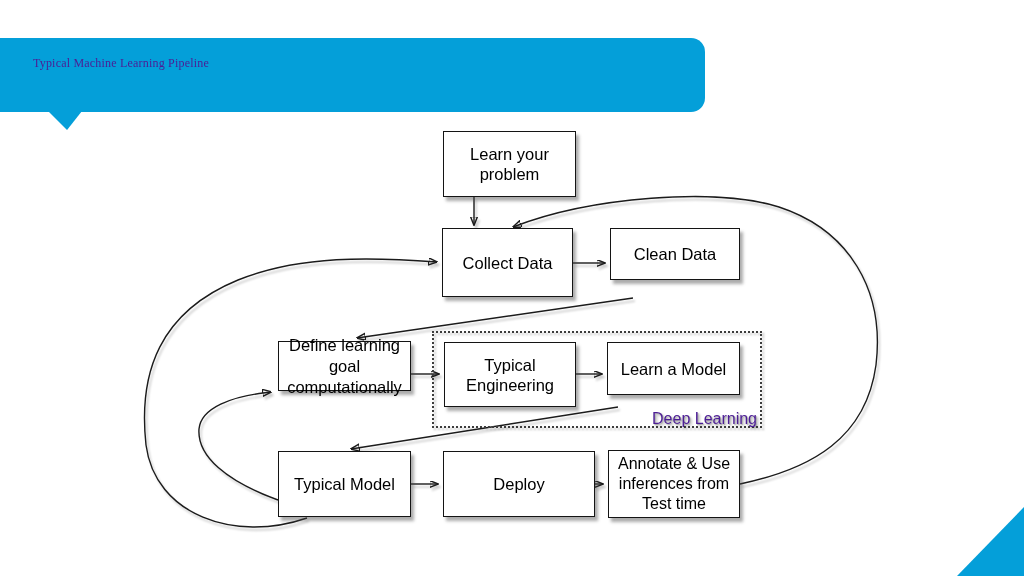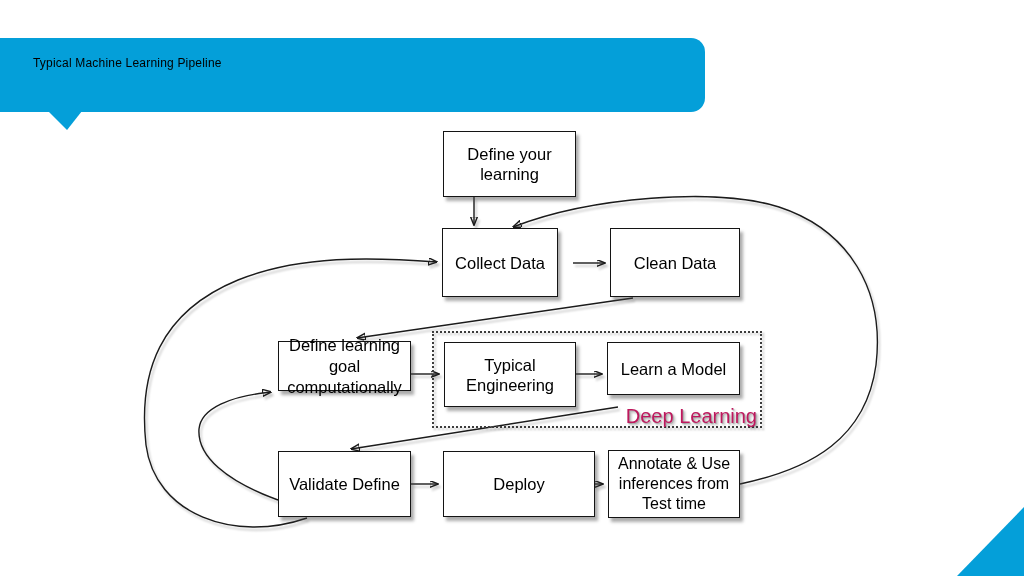--- a/index.html
+++ b/index.html
@@ -7,21 +7,21 @@
     position:relative;width:1024px;height:576px;overflow:hidden;background:#ffffff;
     font-family:"Liberation Sans", sans-serif;
   }
   
   .banner{
     position:absolute;left:0;top:38px;width:705px;height:74px;
     background:#049fd9;border-radius:0 14px 14px 0;
   }
   .banner-title{
     position:absolute;left:33px;top:18px;
-    color:#000000;font-size:12px;line-height:14px;letter-spacing:.2px;
+    color:#4c1d95;font-size:12px;line-height:14px;letter-spacing:.2px;font-family:Liberation Serif, serif;
   }
   .banner-tail{
     position:absolute;left:48px;top:111px;width:34px;height:19px;
     background:#049fd9;
     clip-path:polygon(0 0,100% 0,56% 100%);
   }
   
   .corner-accent{
     position:absolute;left:957px;top:507px;width:67px;height:69px;
     background:#049fd9;
@@ -41,21 +41,21 @@
   }
   .node-annotate{line-height:20px;font-size:16px;}
   .node-goal{line-height:21px;}
   .group-box{
     position:absolute;left:432px;top:331px;width:330px;height:97px;
     border:2px dotted #3c3c3c;box-sizing:border-box;
     filter:drop-shadow(2px 2px 1px rgba(0,0,0,.28));
   }
   .group-label{
     position:absolute;right:3px;bottom:-2px;
-    color:#be185d;font-size:20px;
+    color:#4c1d95;font-size:16px;
     text-shadow:1px 1px 1px rgba(0,0,0,.25);
     margin-left:8px;
   }
 </style>
 </head>
 <body>
 
 <div class="stage">
 
   <svg class="flow-svg" viewBox="0 0 1024 576" aria-hidden="true">
@@ -75,45 +75,45 @@
     <path d="M307,518 C235,543 155,515 146,445 C138,372 160,312 238,280 C300,255 372,257 437,262" marker-end="url(#arw)"></path>
     <path d="M278,500 C226,481 197,456 199,429 C201,408 231,396 271,392" marker-end="url(#arw)"></path>
     <path d="M740,484 C812,469 866,438 876,365 C885,290 849,230 779,207 C716,187 590,197 513,227" marker-end="url(#arw)"></path>
   </svg>
 
   <div class="group-box">
     <span class="group-label">Deep Learning</span>
   </div>
 
   <div class="node" style="left:443px;top:131px;width:133px;height:66px">
-    <span>Define your learning</span>
+    <span>Learn your problem</span>
   </div>
 
-  <div class="node" style="left:442px;top:228px;width:116px;height:69px">
+  <div class="node" style="left:442px;top:228px;width:131px;height:69px">
     <span>Collect Data</span>
   </div>
 
-  <div class="node" style="left:610px;top:228px;width:130px;height:69px">
+  <div class="node" style="left:610px;top:228px;width:130px;height:52px">
     <span>Clean Data</span>
   </div>
 
   <div class="node node-goal" style="left:278px;top:341px;width:133px;height:50px">
     <span>Define learning goal computationally</span>
   </div>
 
   <div class="node" style="left:444px;top:342px;width:132px;height:65px">
     <span>Typical Engineering</span>
   </div>
 
   <div class="node" style="left:607px;top:342px;width:133px;height:53px">
     <span>Learn a Model</span>
   </div>
 
   <div class="node" style="left:278px;top:451px;width:133px;height:66px">
-    <span>Validate Define</span>
+    <span>Typical Model</span>
   </div>
 
   <div class="node" style="left:443px;top:451px;width:152px;height:66px">
     <span>Deploy</span>
   </div>
 
   <div class="node node-annotate" style="left:608px;top:450px;width:132px;height:68px">
     <span>Annotate &amp; Use inferences from Test time</span>
   </div>
 

